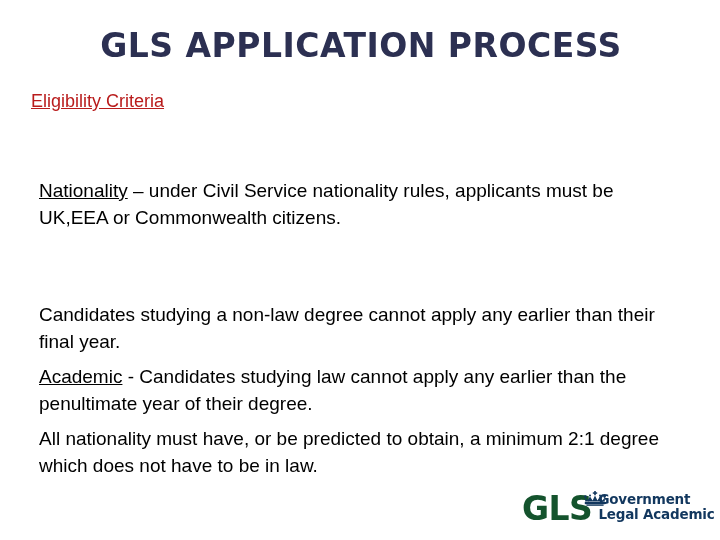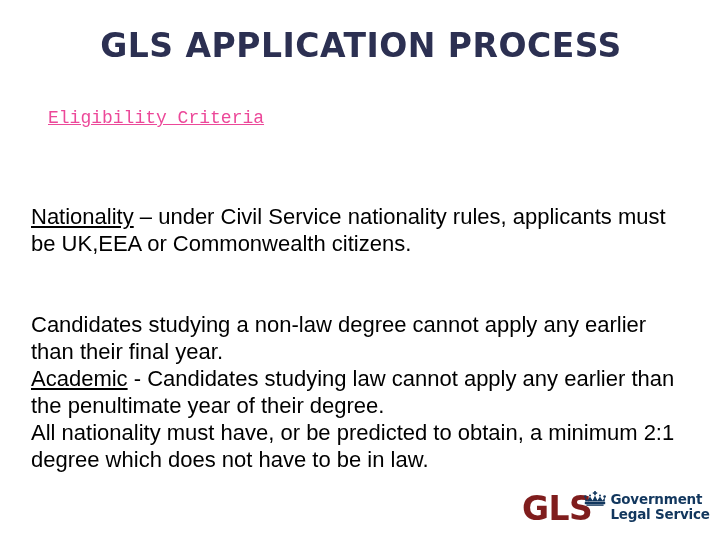--- a/index.html
+++ b/index.html
@@ -44,32 +44,32 @@
   .body-block {
     position: absolute;
     left: 31px;
     top: 88px;
     width: 660px;
   }
 
   .section-heading {
     font-size: 18px;
     line-height: 27px;
-    color: #ec4899;
+    color: #b91c1c;
     text-decoration: underline;
     display: inline-block;
-    margin: 17px;
-    font-family: Liberation Mono, monospace;
+    margin: 0;
+    font-family: Liberation Sans, sans-serif;
   }
 
   .para {
-    font-size: 22px;
+    font-size: 19px;
     line-height: 27px;
     color: #000000;
-    margin: 0;
+    margin: 8px;
     font-family: "Liberation Sans", sans-serif;
   }
 
   .gap {
     height: 27px;
   }
 
   .term {
     text-decoration: underline;
   }
@@ -81,37 +81,37 @@
     top: 477px;
     display: flex;
     align-items: flex-end;
     height: 46px;
   }
 
   .logo-gls {
     font-family: "DejaVu Sans", sans-serif;
     font-size: 33px;
     font-weight: bold;
-    color: #7f1d1d;
+    color: #14532d;
     letter-spacing: -0.5px;
     line-height: 30px;
     position: relative;
     top: 1px;
   }
 
   .logo-crown {
     position: absolute;
     left: 62px;
     top: -14px;
     width: 22px;
     height: 15px;
   }
 
   .logo-words {
-    margin-left: 18px;
+    margin-left: 6px;
     position: relative;
     top: -2px;
   }
 
   .logo-words div {
     font-family: "DejaVu Sans", sans-serif;
     font-size: 13.5px;
     font-weight: bold;
     color: #12375e;
     line-height: 14.5px;
@@ -162,17 +162,17 @@
           <circle cx="20.6" cy="5.6" r="1.3" fill="#12375e"></circle>
           <circle cx="6.0" cy="4.6" r="1.0" fill="#12375e"></circle>
           <circle cx="16.0" cy="4.6" r="1.0" fill="#12375e"></circle>
           <rect x="0.8" y="10.9" width="20.4" height="2.3" fill="#12375e"></rect>
           <rect x="2.4" y="13.4" width="17.2" height="1.4" fill="#12375e"></rect>
         </svg>
       </span>
     </div>
     <div class="logo-words">
       <div>Government</div>
-      <div>Legal Service</div>
+      <div>Legal Academic</div>
     </div>
   </div>
 
 </div>
 
 </body></html>

